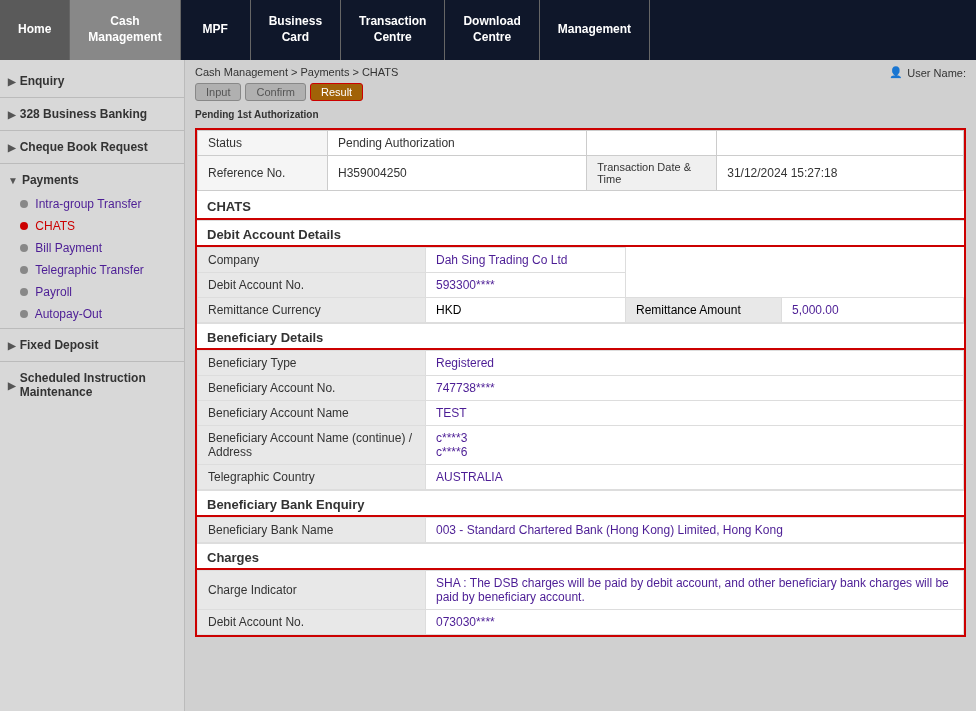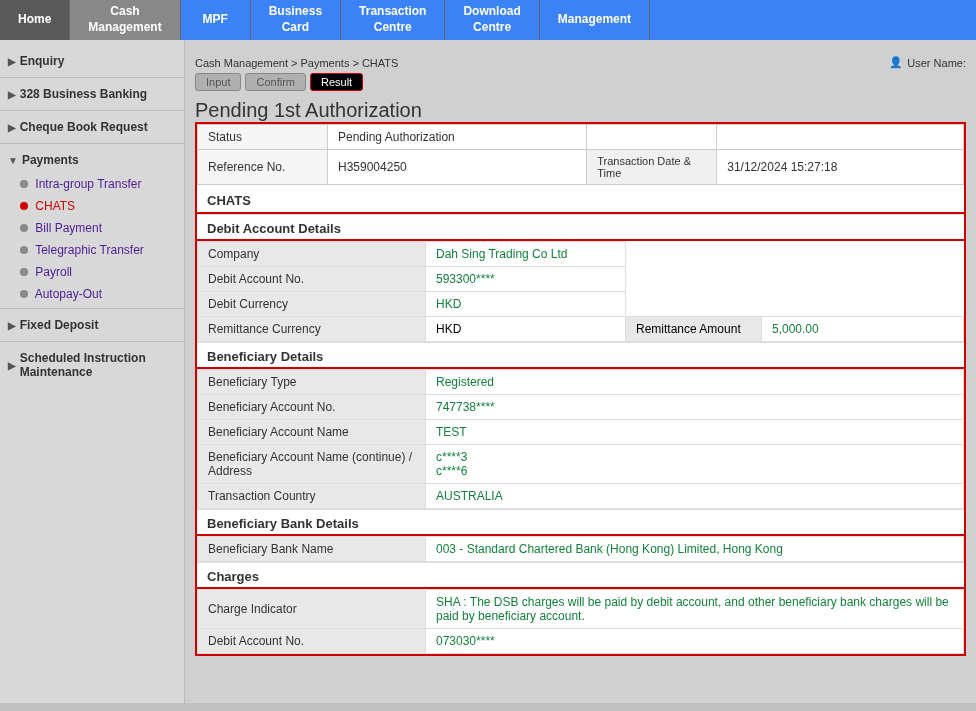--- a/index.html
+++ b/index.html
@@ -1,22 +1,22 @@
 <!DOCTYPE html>
 <html><head>
   <meta charset="utf-8">
   <style>
     * { box-sizing: border-box; margin: 0; padding: 0; }
     body { font-family: Arial, sans-serif; font-size: 12px; background: #c0c0c0; }
 
     
     .top-nav {
       display: flex;
-      background: #3b82f6;
-      height: 40px;
+      background: #0f172a;
+      height: 60px;
     }
     .nav-item {
       display: flex;
       align-items: center;
       justify-content: center;
       text-align: center;
       color: #fff;
       font-size: 12px;
       font-weight: bold;
       padding: 0 18px;
@@ -76,23 +76,21 @@
     .main-content {
       flex: 1;
       padding: 6px 10px;
       background: #d0d0d0;
     }
 
     
     .breadcrumb-row {
       display: flex;
       justify-content: space-between;
-      align-items: center;
       margin-bottom: 4px;
-      margin-top: 10px;
     }
     .breadcrumb {
       font-size: 11px;
       color: #333;
     }
     .user-info { font-size: 11px; color: #333; display: flex; align-items: center; gap: 4px; }
 
     
     .step-buttons {
       display: flex;
@@ -100,27 +98,28 @@
       margin-bottom: 8px;
     }
     .step-btn {
       padding: 2px 10px;
       font-size: 11px;
       border: 1px solid #888;
       border-radius: 3px;
       cursor: pointer;
     }
     .step-btn.inactive { background: #b0b0b0; color: #555; }
-    .step-btn.active-step { background: #000000; color: #fff; border-color: #c00; }
+    .step-btn.active-step { background: #a16207; color: #fff; border-color: #c00; }
 
     
     .page-title {
-      font-size: 20px;
-      font-weight: normal;
-      color: #333;
+      font-size: 10px;
+      font-weight: bold;
+      color: #333;
+      margin-bottom: 8px;
     }
 
     
     .content-box {
       border: 2px solid #c00;
       background: #fff;
       padding: 0;
     }
 
     
@@ -174,25 +173,25 @@
       font-size: 12px;
     }
     .data-table tr td:first-child {
       background: #e8e8e8;
       font-weight: normal;
       color: #333;
       width: 228px;
     }
     .data-table tr td:last-child {
       background: #fff;
-      color: #15803d;
+      color: #4c1d95;
     }
     .data-table .two-col td:first-child { width: 200px; }
     .data-table .two-col td:nth-child(2) { width: 200px; }
-    .data-table .two-col td:nth-child(3) { background: #e8e8e8; width: 136px; }
+    .data-table .two-col td:nth-child(3) { background: #e8e8e8; width: 156px; }
     .data-table .two-col td:nth-child(4) { background: #fff; }
 
     
     .inner-section {
       background: #fff;
       padding: 6px 10px 3px 10px;
       font-size: 13px;
       font-weight: bold;
       color: #333;
       border-top: 1px solid #ddd;
@@ -313,24 +312,20 @@
       <table class="data-table">
         <tbody>
             <tr>
           <td>Company</td>
           <td>Dah Sing Trading Co Ltd</td>
         </tr>
         <tr>
           <td>Debit Account No.</td>
           <td>593300****</td>
         </tr>
-        <tr>
-          <td>Debit Currency</td>
-          <td>HKD</td>
-        </tr>
         <tr class="two-col">
           <td>Remittance Currency</td>
           <td>HKD</td>
           <td>Remittance Amount</td>
           <td>5,000.00</td>
         </tr>
       </tbody>
         </table>
 
       <div class="inner-section">Beneficiary Details</div>
@@ -347,27 +342,27 @@
         <tr>
           <td>Beneficiary Account Name</td>
           <td>TEST</td>
         </tr>
         <tr>
           <td>Beneficiary Account Name (continue) / Address</td>
           <td style="white-space: pre-line;">c****3
 c****6</td>
         </tr>
         <tr>
-          <td>Transaction Country</td>
+          <td>Telegraphic Country</td>
           <td>AUSTRALIA</td>
         </tr>
       </tbody>
         </table>
 
-      <div class="inner-section">Beneficiary Bank Details</div>
+      <div class="inner-section">Beneficiary Bank Enquiry</div>
       <table class="data-table">
         <tbody>
         <tr>
           <td>Beneficiary Bank Name</td>
           <td>003 - Standard Chartered Bank (Hong Kong) Limited, Hong Kong</td>
         </tr>
       </tbody>
         </table>
 
       <div class="inner-section">Charges</div>

